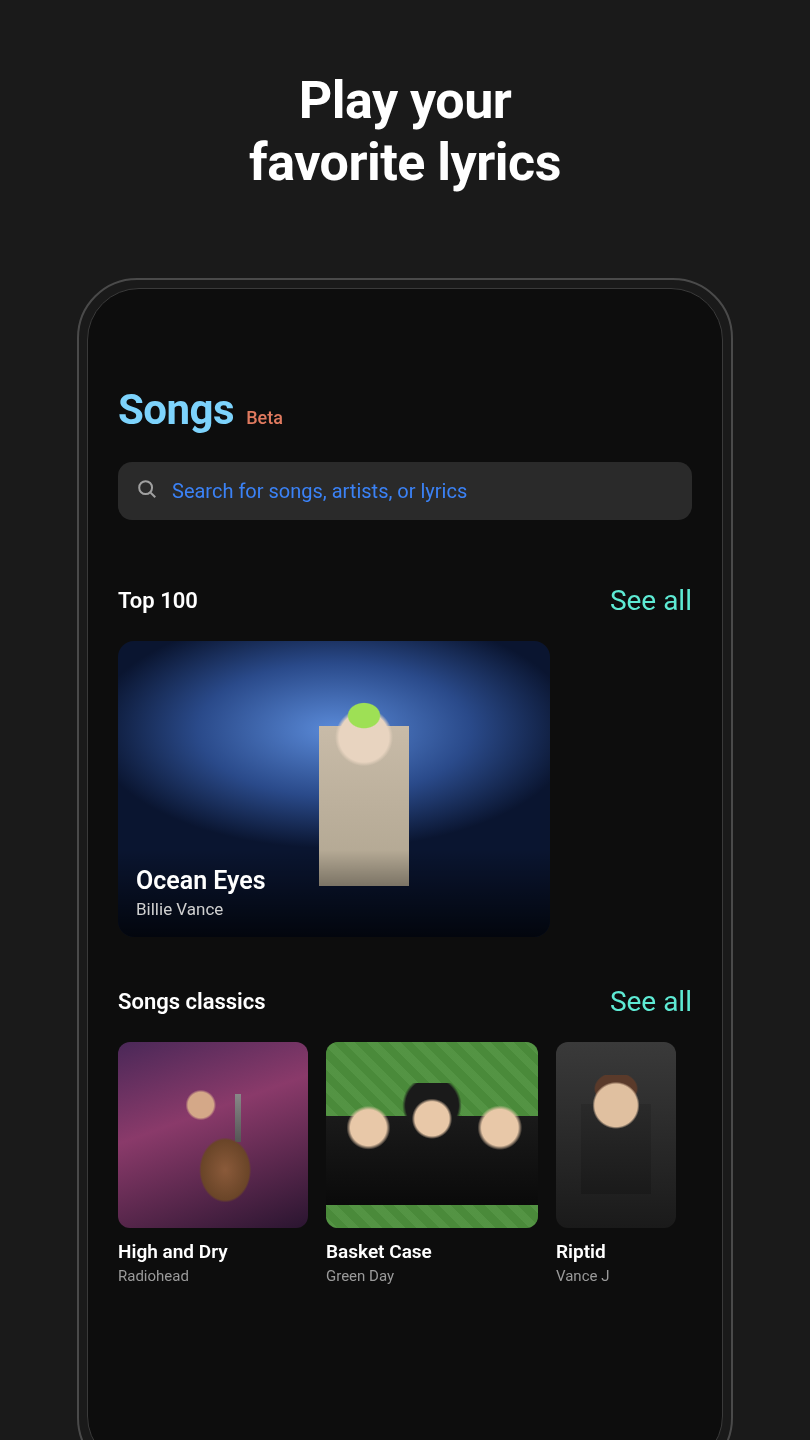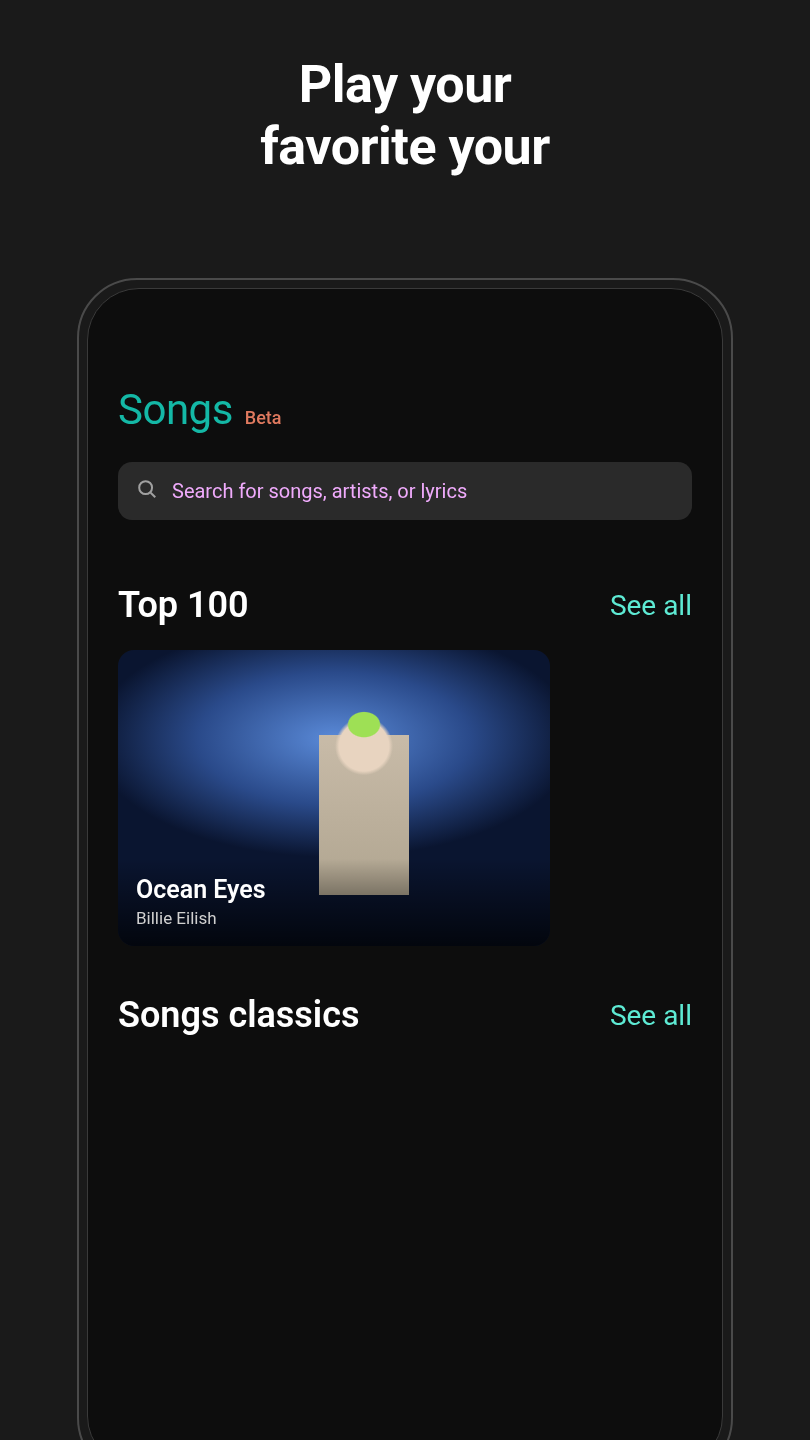--- a/index.html
+++ b/index.html
@@ -10,21 +10,21 @@
   font-family: -apple-system, BlinkMacSystemFont, 'Segoe UI', Roboto, Helvetica, Arial, sans-serif;
   overflow: hidden;
   position: relative;
 }
 .hero-title {
   color: #ffffff;
   font-size: 52px;
   font-weight: 700;
   text-align: center;
   line-height: 1.2;
-  padding: 54px 40px 50px;
+  padding: 70px 40px 50px;
   letter-spacing: -0.5px;
 }
 .phone-frame {
   position: absolute;
   left: 50%;
   transform: translateX(-50%);
   top: 278px;
   width: 656px;
   height: 1200px;
   border: 2px solid #4a4a4a;
@@ -41,23 +41,23 @@
   padding: 38px 30px 0;
 }
 .screen-header {
   display: flex;
   align-items: baseline;
   gap: 12px;
   margin-bottom: 28px;
   margin-top: 58px;
 }
 .screen-title {
-  color: #14b8a6;
+  color: #7dd3fc;
   font-size: 42px;
-  font-weight: 400;
+  font-weight: 700;
   letter-spacing: -0.5px;
 }
 .beta-badge {
   color: #e07a5f;
   font-size: 18px;
   font-weight: 500;
 }
 .search-bar {
   background: #2a2a2a;
   border-radius: 14px;
@@ -67,32 +67,32 @@
   gap: 14px;
   margin-bottom: 64px;
 }
 .search-icon svg {
   width: 22px;
   height: 22px;
   stroke: #a0a0a0;
   fill: none;
 }
 .search-placeholder {
-  color: #f0abfc;
+  color: #3b82f6;
   font-size: 20px;
 }
 .section-header {
   display: flex;
   justify-content: space-between;
   align-items: center;
   margin-bottom: 24px;
 }
 .section-title {
   color: #ffffff;
-  font-size: 36px;
+  font-size: 22px;
   font-weight: 600;
 }
 .see-all {
   color: #5eead4;
   font-size: 28px;
   font-weight: 400;
 }
 .large-cards {
   display: flex;
   gap: 18px;
@@ -236,21 +236,21 @@
     radial-gradient(circle at 50% 22%, #e0c0a0 0%, #e0c0a0 18%, transparent 20%),
     radial-gradient(ellipse 34px 26px at 50% 10%, #5a3a2a 0%, #5a3a2a 60%, transparent 65%),
     linear-gradient(#2a2a2a, #1a1a1a) 50% 60%/70px 90px no-repeat;
 }
 </style>
 </head>
 <body>
 
 <div class="hero-title">
   <div>Play your</div>
-  <div>favorite your</div>
+  <div>favorite lyrics</div>
 </div>
 
 <div class="phone-frame">
   <div class="phone-inner">
 
     <div class="screen-header">
       <span class="screen-title">Songs</span>
       <span class="beta-badge">Beta</span>
     </div>
 
@@ -266,24 +266,41 @@
 
     <div class="section-header">
       <span class="section-title">Top 100</span>
       <span class="see-all">See all</span>
     </div>
     <div class="large-cards">
       <div class="large-card">
         <div class="card-image img-ocean"></div>
         <div class="card-overlay">
           <div class="card-title">Ocean Eyes</div>
-          <div class="card-subtitle">Billie Eilish</div>
+          <div class="card-subtitle">Billie Vance</div>
         </div>
       </div>
     </div>
 
     <div class="section-header">
       <span class="section-title">Songs classics</span>
       <span class="see-all">See all</span>
     </div>
+    <div class="small-cards">
+      <div class="small-card">
+        <div class="card-image img-radiohead"></div>
+        <div class="card-title">High and Dry</div>
+        <div class="card-subtitle">Radiohead</div>
+      </div>
+      <div class="small-card">
+        <div class="card-image img-greenday"></div>
+        <div class="card-title">Basket Case</div>
+        <div class="card-subtitle">Green Day</div>
+      </div>
+      <div class="small-card">
+        <div class="card-image img-vance"></div>
+        <div class="card-title">Riptid</div>
+        <div class="card-subtitle">Vance J</div>
+      </div>
+    </div>
 
   </div>
 </div>
 
 </body></html>

